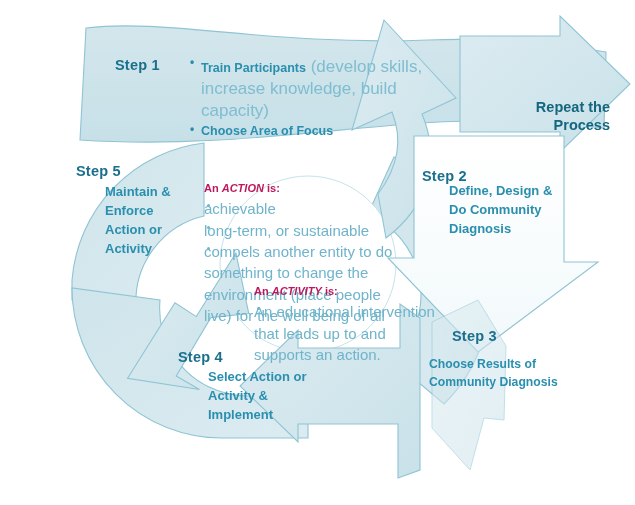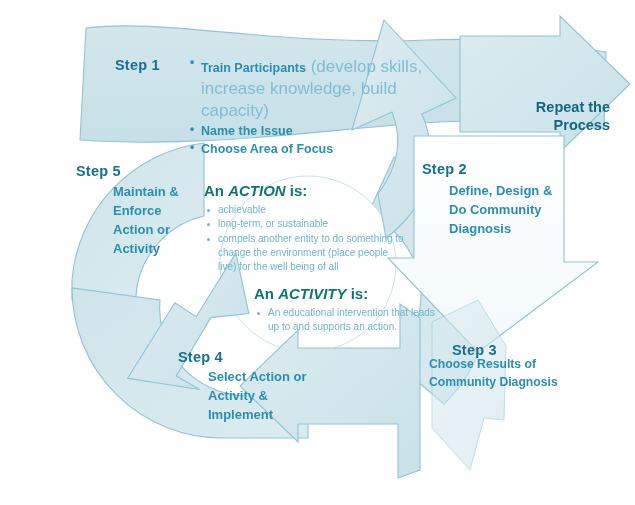--- a/index.html
+++ b/index.html
@@ -81,56 +81,55 @@
   }
   #step1-list li .sub {
     font-weight: normal;
     color: #7fbdd1;
     font-size: 17px;
   }
   
   #action-block { left: 196px; top: 182px; width: 200px; }
   #activity-block { left: 246px; top: 285px; width: 185px; }
   .def-title {
-    font-size: 15px;
-    font-weight: bold;
-    color: #0f766e;
+    font-size: 11px;
+    font-weight: bold;
+    color: #be185d;
     margin-bottom: 3px;
   }
   .def-title em {
     font-style: italic;
   }
   .def-list {
     margin: 0;
     padding: 0;
     list-style: none;
   }
   .def-list li {
     position: relative;
-    padding-left: 14px;
-    font-size: 10px;
+    font-size: 15px;
     color: #6fb4cb;
     line-height: 1.42;
     margin-bottom: 0px;
   }
   .def-list li::before {
     content: "";
     position: absolute;
     left: 3px;
     top: 6px;
     width: 3px;
     height: 3px;
     background: #6fb4cb;
     border-radius: 50%;
   }
   #step5-head { left: 68px; top: 163px; }
-  #step5-body { left: 105px; top: 183px; width: 90px; }
-  #step2-head { left: 414px; top: 161px; }
+  #step5-body { left: 97px; top: 183px; width: 90px; }
+  #step2-head { left: 414px; top: 168px; }
   #step2-body { left: 441px; top: 182px; width: 110px; }
-  #step3-head { left: 444px; top: 342px; }
+  #step3-head { left: 444px; top: 328px; }
   #step3-body { left: 421px; top: 356px; width: 130px; font-size: 12.2px; }
   #step4-head { left: 170px; top: 349px; }
   #step4-body { left: 200px; top: 368px; width: 100px; }
   #repeat-label { left: 492px; top: 98px; width: 110px; text-align: right; }
 </style>
 </head>
 <body>
 
 <div id="diagram-root">
 
@@ -287,23 +286,20 @@
   </svg>
 
   <div class="label step-head" id="step1-head">Step 1</div>
 
   <div class="label" id="step1-list">
     <ul>
       <li>
         <span>Train Participants</span><span class="sub"> (develop skills, increase knowledge, build capacity)</span>
       </li>
       <li>
-        <span>Name the Issue</span>
-      </li>
-      <li>
         <span>Choose Area of Focus</span>
       </li>
     </ul>
   </div>
 
   <div class="label repeat-label" id="repeat-label">
     <div>Repeat the</div>
     <div>Process</div>
   </div>
 

